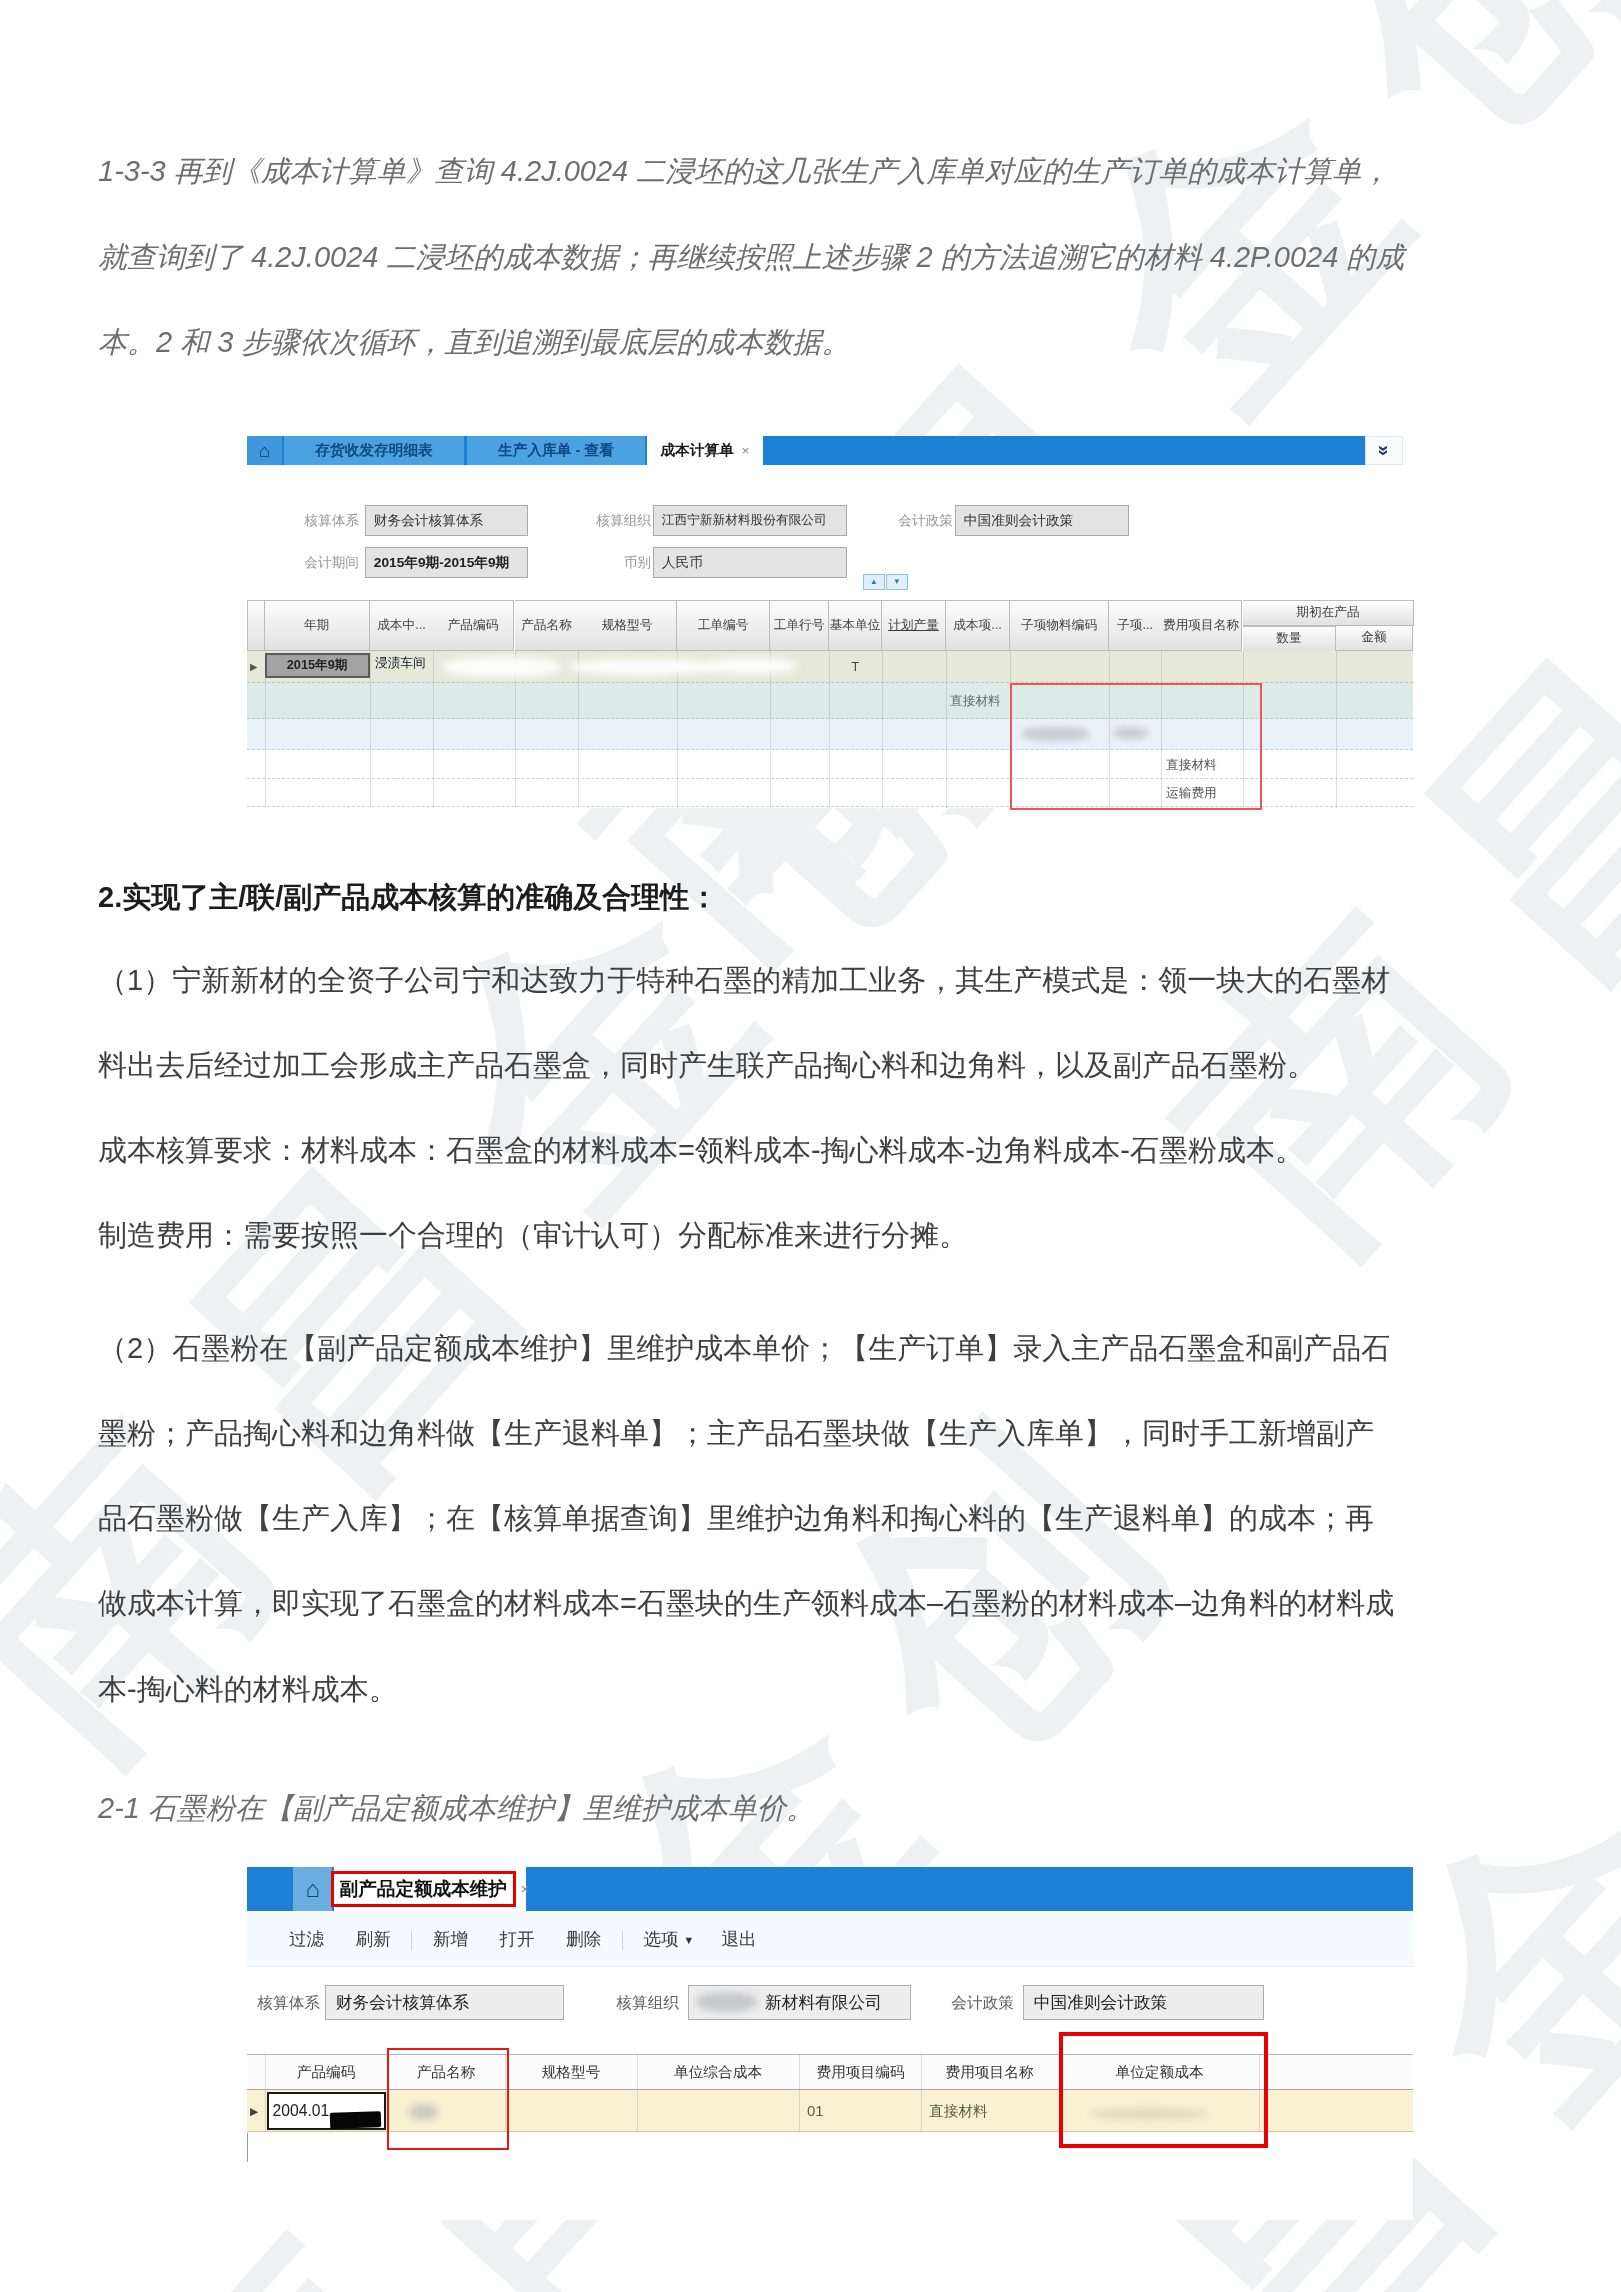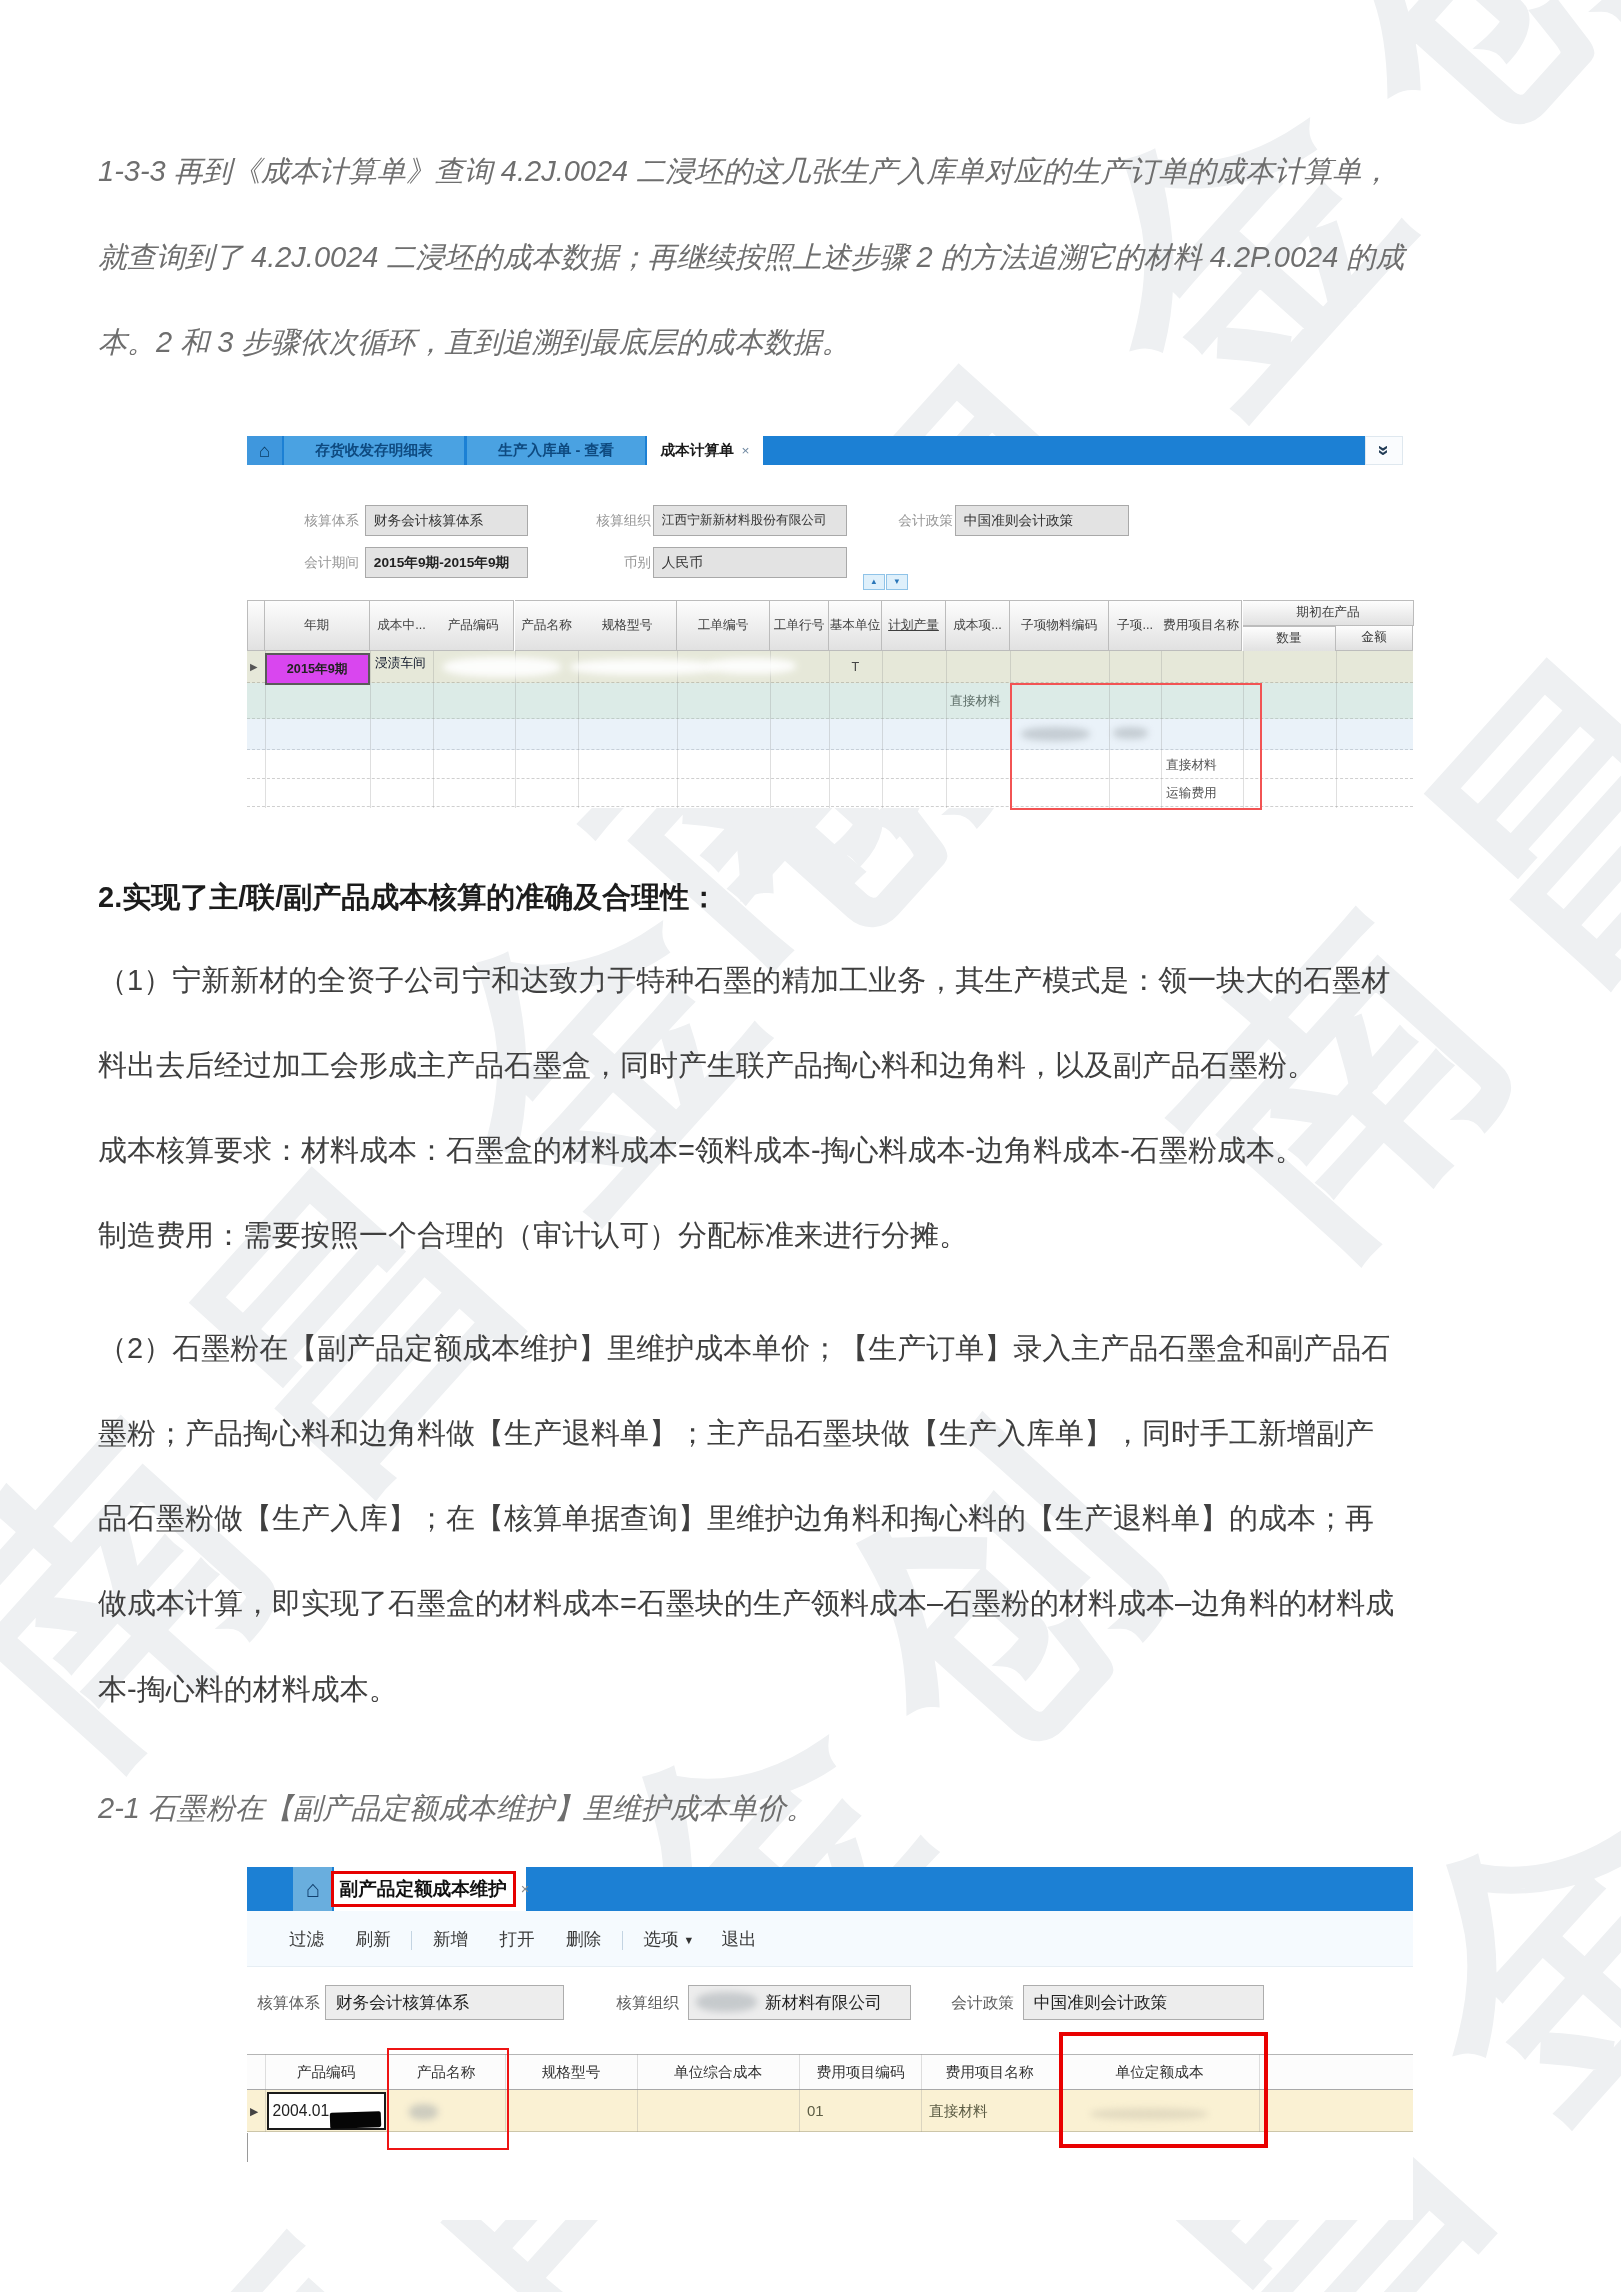--- a/index.html
+++ b/index.html
@@ -126,21 +126,21 @@
     <div style="left:635px;top:215px;height:157px;"></div>
       <div style="left:699px;top:215px;height:157px;"></div>
     <div style="left:763px;top:215px;height:157px;"></div>
       <div style="left:862px;top:215px;height:157px;"></div>
     <div style="left:914px;top:215px;height:157px;"></div>
       <div style="left:996px;top:215px;height:157px;"></div>
     <div style="left:1089px;top:215px;height:157px;"></div>
   </div>
 
   <div class="rowtext1" style="left:2.9px;top:215px;height:32px;line-height:32px;font-size:9.8px;color:#555;">▶</div>
-  <div class="cell" style="left:17.6px;top:217px;width:105px;height:32px;background:#d946ef;border:2px solid #5a5a5a;font-size:12.7px;font-weight:700;color:#222;">2015年9期</div>
+  <div class="cell" style="left:17.6px;top:217px;width:105px;height:25px;background:#a3a3a3;border:2px solid #5a5a5a;font-size:12.7px;font-weight:700;color:#222;">2015年9期</div>
   <div class="rowtext1" style="left:128px;top:211px;height:32px;line-height:32px;color:#0f172a;">浸渍车间</div>
   <div class="blur wblob" style="left:196px;top:221px;width:118px;height:19.6px;"></div>
   <div class="blur wblob" style="left:323px;top:223px;width:147px;height:15.7px;"></div>
   <div class="blur wblob" style="left:461px;top:222px;width:88px;height:15.7px;"></div>
   <div class="cell" style="left:582px;top:215px;width:53px;height:32px;font-size:12.7px;color:#444;">T</div>
 
   <div class="rowtext1" style="left:703px;top:247px;height:36px;line-height:36px;color:#5e6e68;">直接材料</div>
 
   <div class="blur gblob" style="left:774px;top:291px;width:69px;height:13.7px;"></div>
   <div class="blur gblob" style="left:866px;top:291px;width:35px;height:11.8px;"></div>

